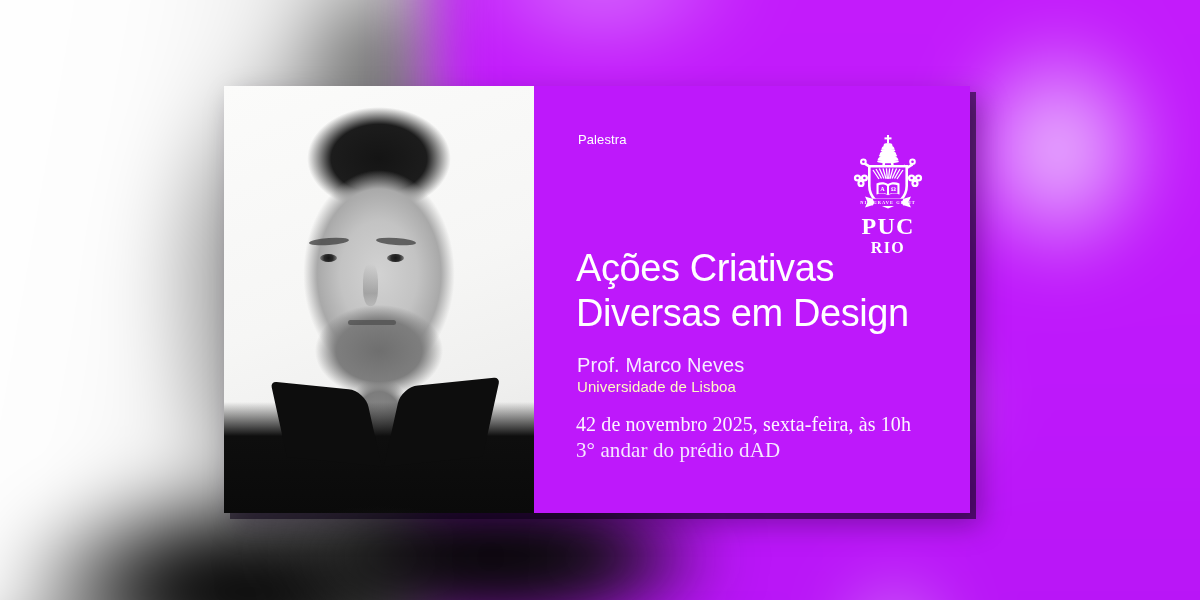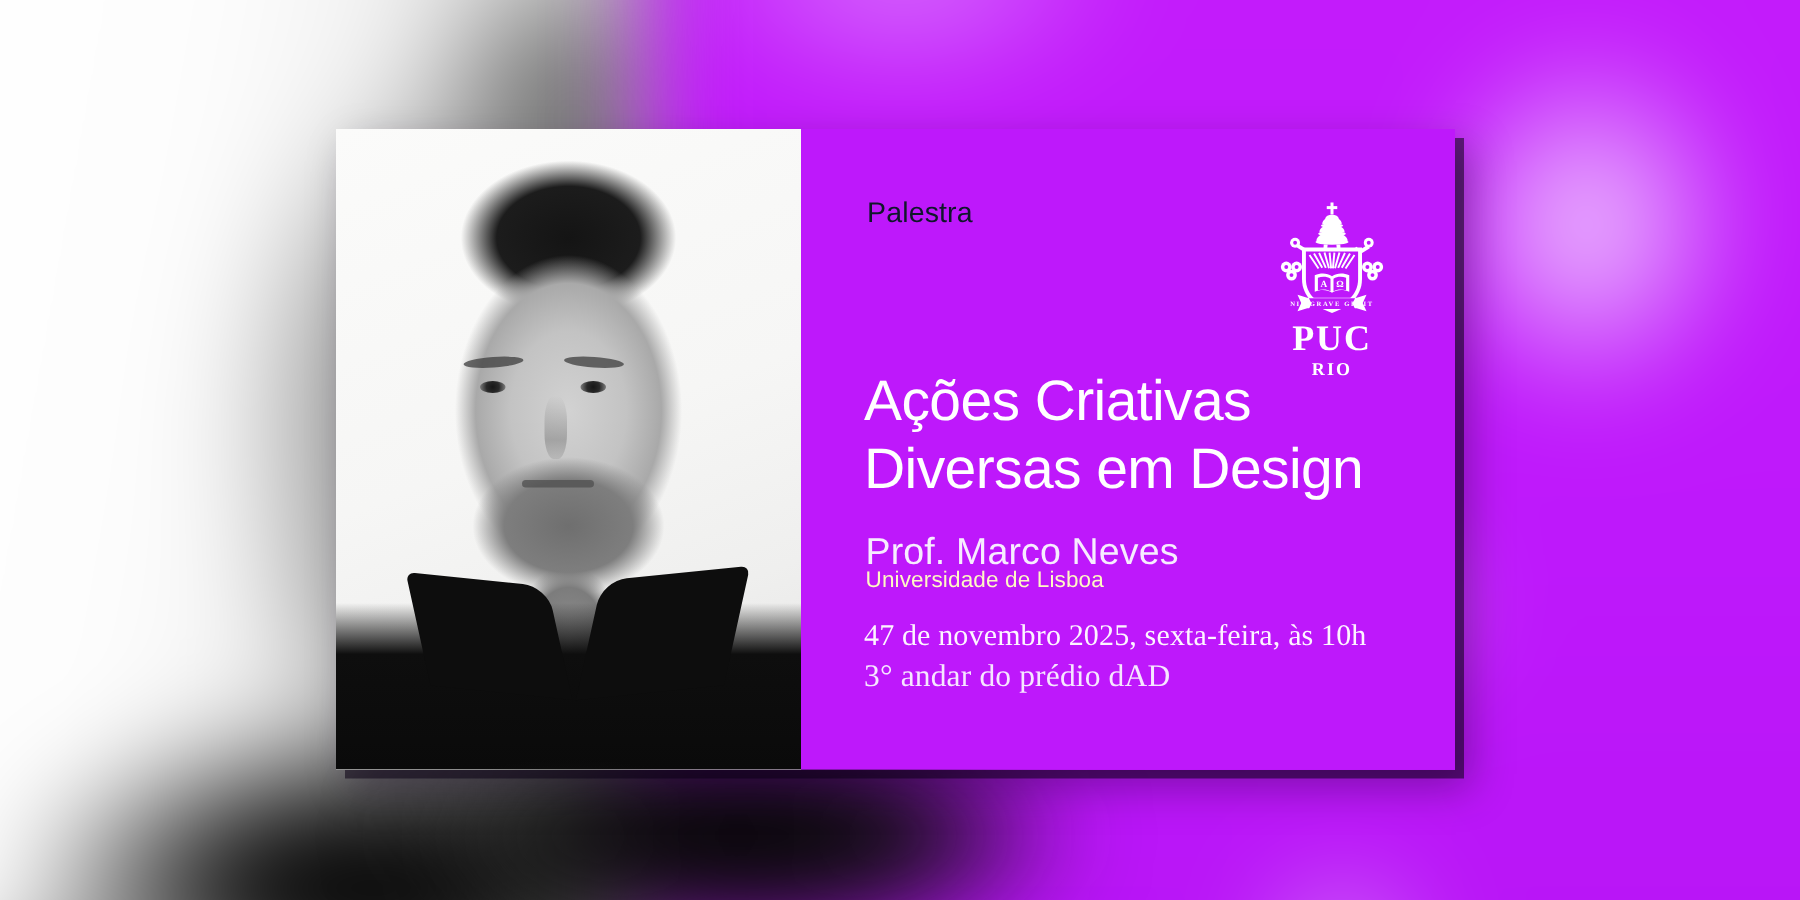--- a/index.html
+++ b/index.html
@@ -106,33 +106,33 @@
   
   #content-pane{
     flex:1 1 auto;
     position:relative;
     background:#be18fb;
     color:#ffffff;
     padding:46px 0 0 0;
   }
   #kicker{
     position:absolute; left:44px; top:46px;
-    font-size:19px; font-weight:400; letter-spacing:.1px;
-    color:#0f172a;
+    font-size:13px; font-weight:400; letter-spacing:.1px;
+    color:#ffffff;
   }
   #title{
     position:absolute; left:42px; top:160px;
     font-size:38px; line-height:45px; font-weight:500;
     letter-spacing:-.4px;
     color:#ffffff;
     white-space:pre-line;
   }
   #speaker{
     position:absolute; left:43px; top:268px;
-    font-size:25px; font-weight:400; letter-spacing:.1px;
+    font-size:20px; font-weight:400; letter-spacing:.1px;
     color:#f7ecff;
   }
   #affiliation{
     position:absolute; left:43px; top:292px;
     font-size:15px; font-weight:400; letter-spacing:.1px;
     color:#fef9c3;
   }
   #date-line{
     position:absolute; left:42px; top:327px;
     font-family:"Liberation Serif", serif;
@@ -157,21 +157,21 @@
     font-weight:700;
     font-size:24px;
     line-height:24px;
     letter-spacing:1.2px;
     color:#fff;
     margin-top:2px;
   }
   #logo-sub{
     font-family:"Liberation Serif", serif;
     font-weight:700;
-    font-size:12px;
+    font-size:16px;
     letter-spacing:1.4px;
     color:#fff;
     margin-top:1px;
   }
 </style>
 </head>
 <body>
 
 <div id="backdrop">
   <div id="bd-photo"></div>
@@ -198,21 +198,21 @@
 
     <div id="kicker">Palestra</div>
 
     <h1 id="title">Ações Criativas
 Diversas em Design</h1>
 
     <div id="speaker">Prof. Marco Neves</div>
 
     <div id="affiliation">Universidade de Lisboa</div>
 
-    <div id="date-line">47 de novembro 2025, sexta-feira, às 10h</div>
+    <div id="date-line">42 de novembro 2025, sexta-feira, às 10h</div>
 
     <div id="place-line">3° andar do prédio dAD</div>
 
     <div id="logo">
       <span>
         <svg width="86" height="78" viewBox="0 0 86 78" fill="none">
           <g fill="#ffffff">
 
             <rect x="42" y="1" width="2" height="8"></rect>
             <rect x="39.5" y="3.4" width="7" height="2"></rect>

